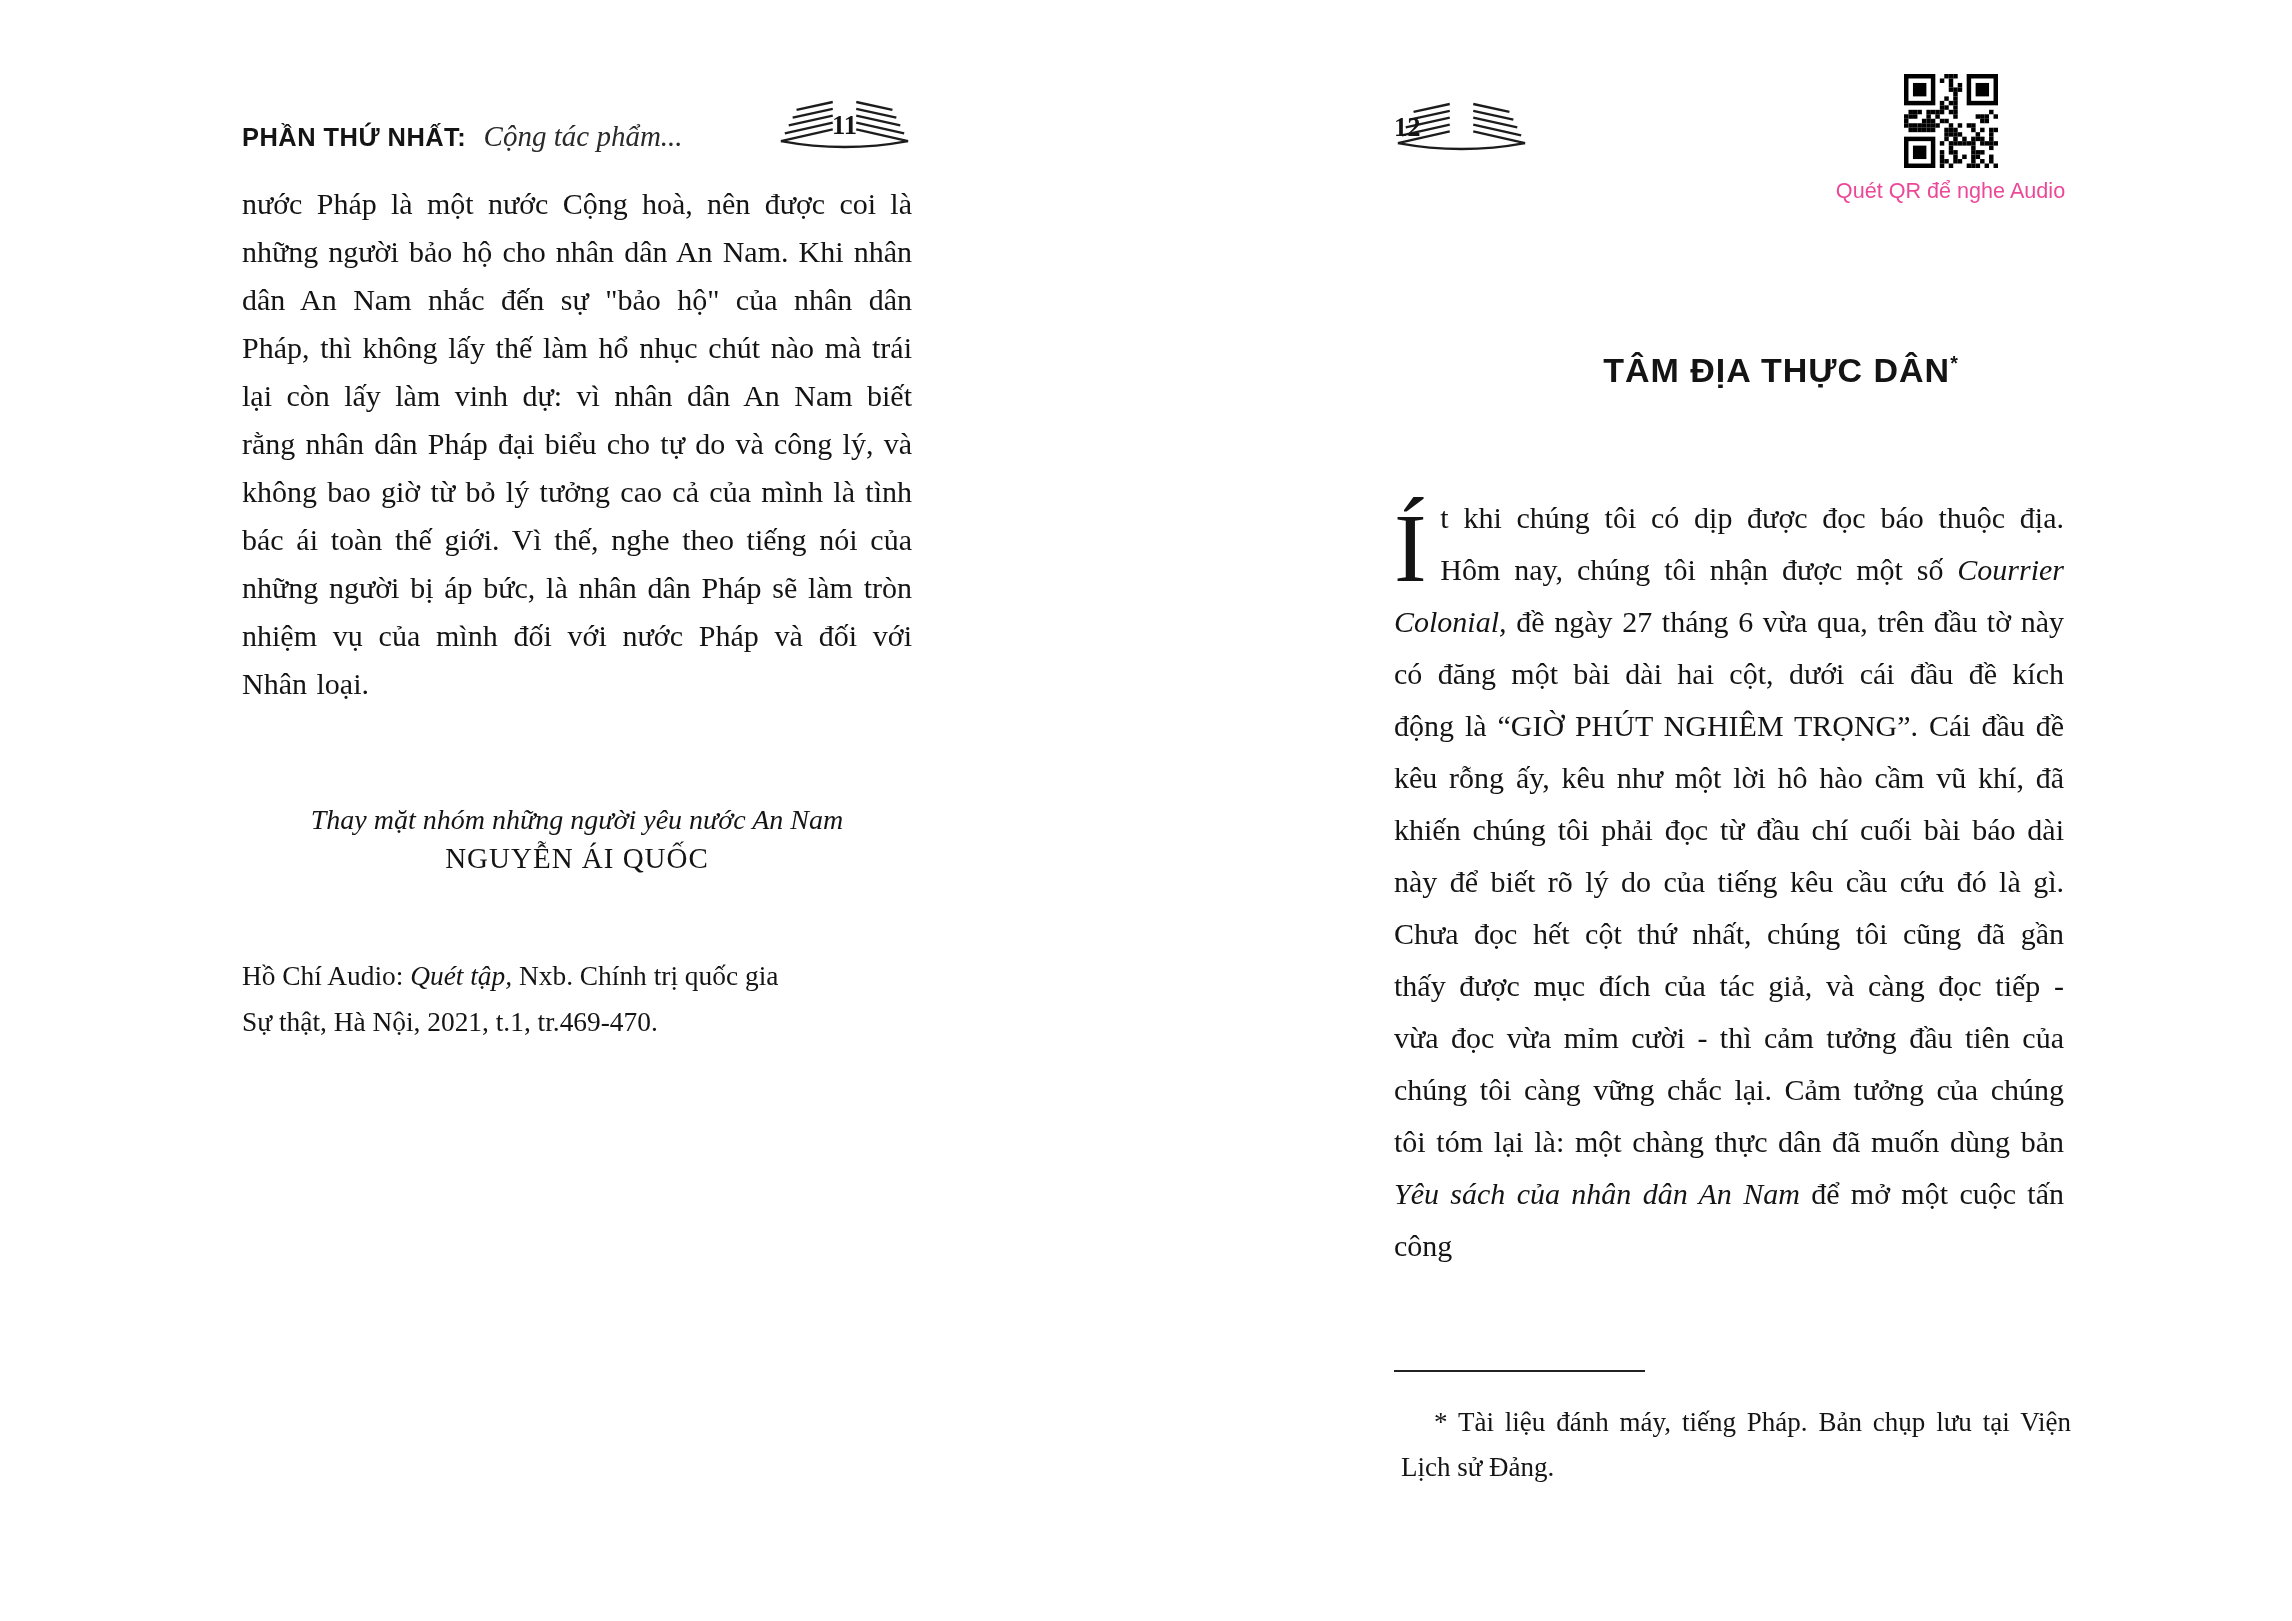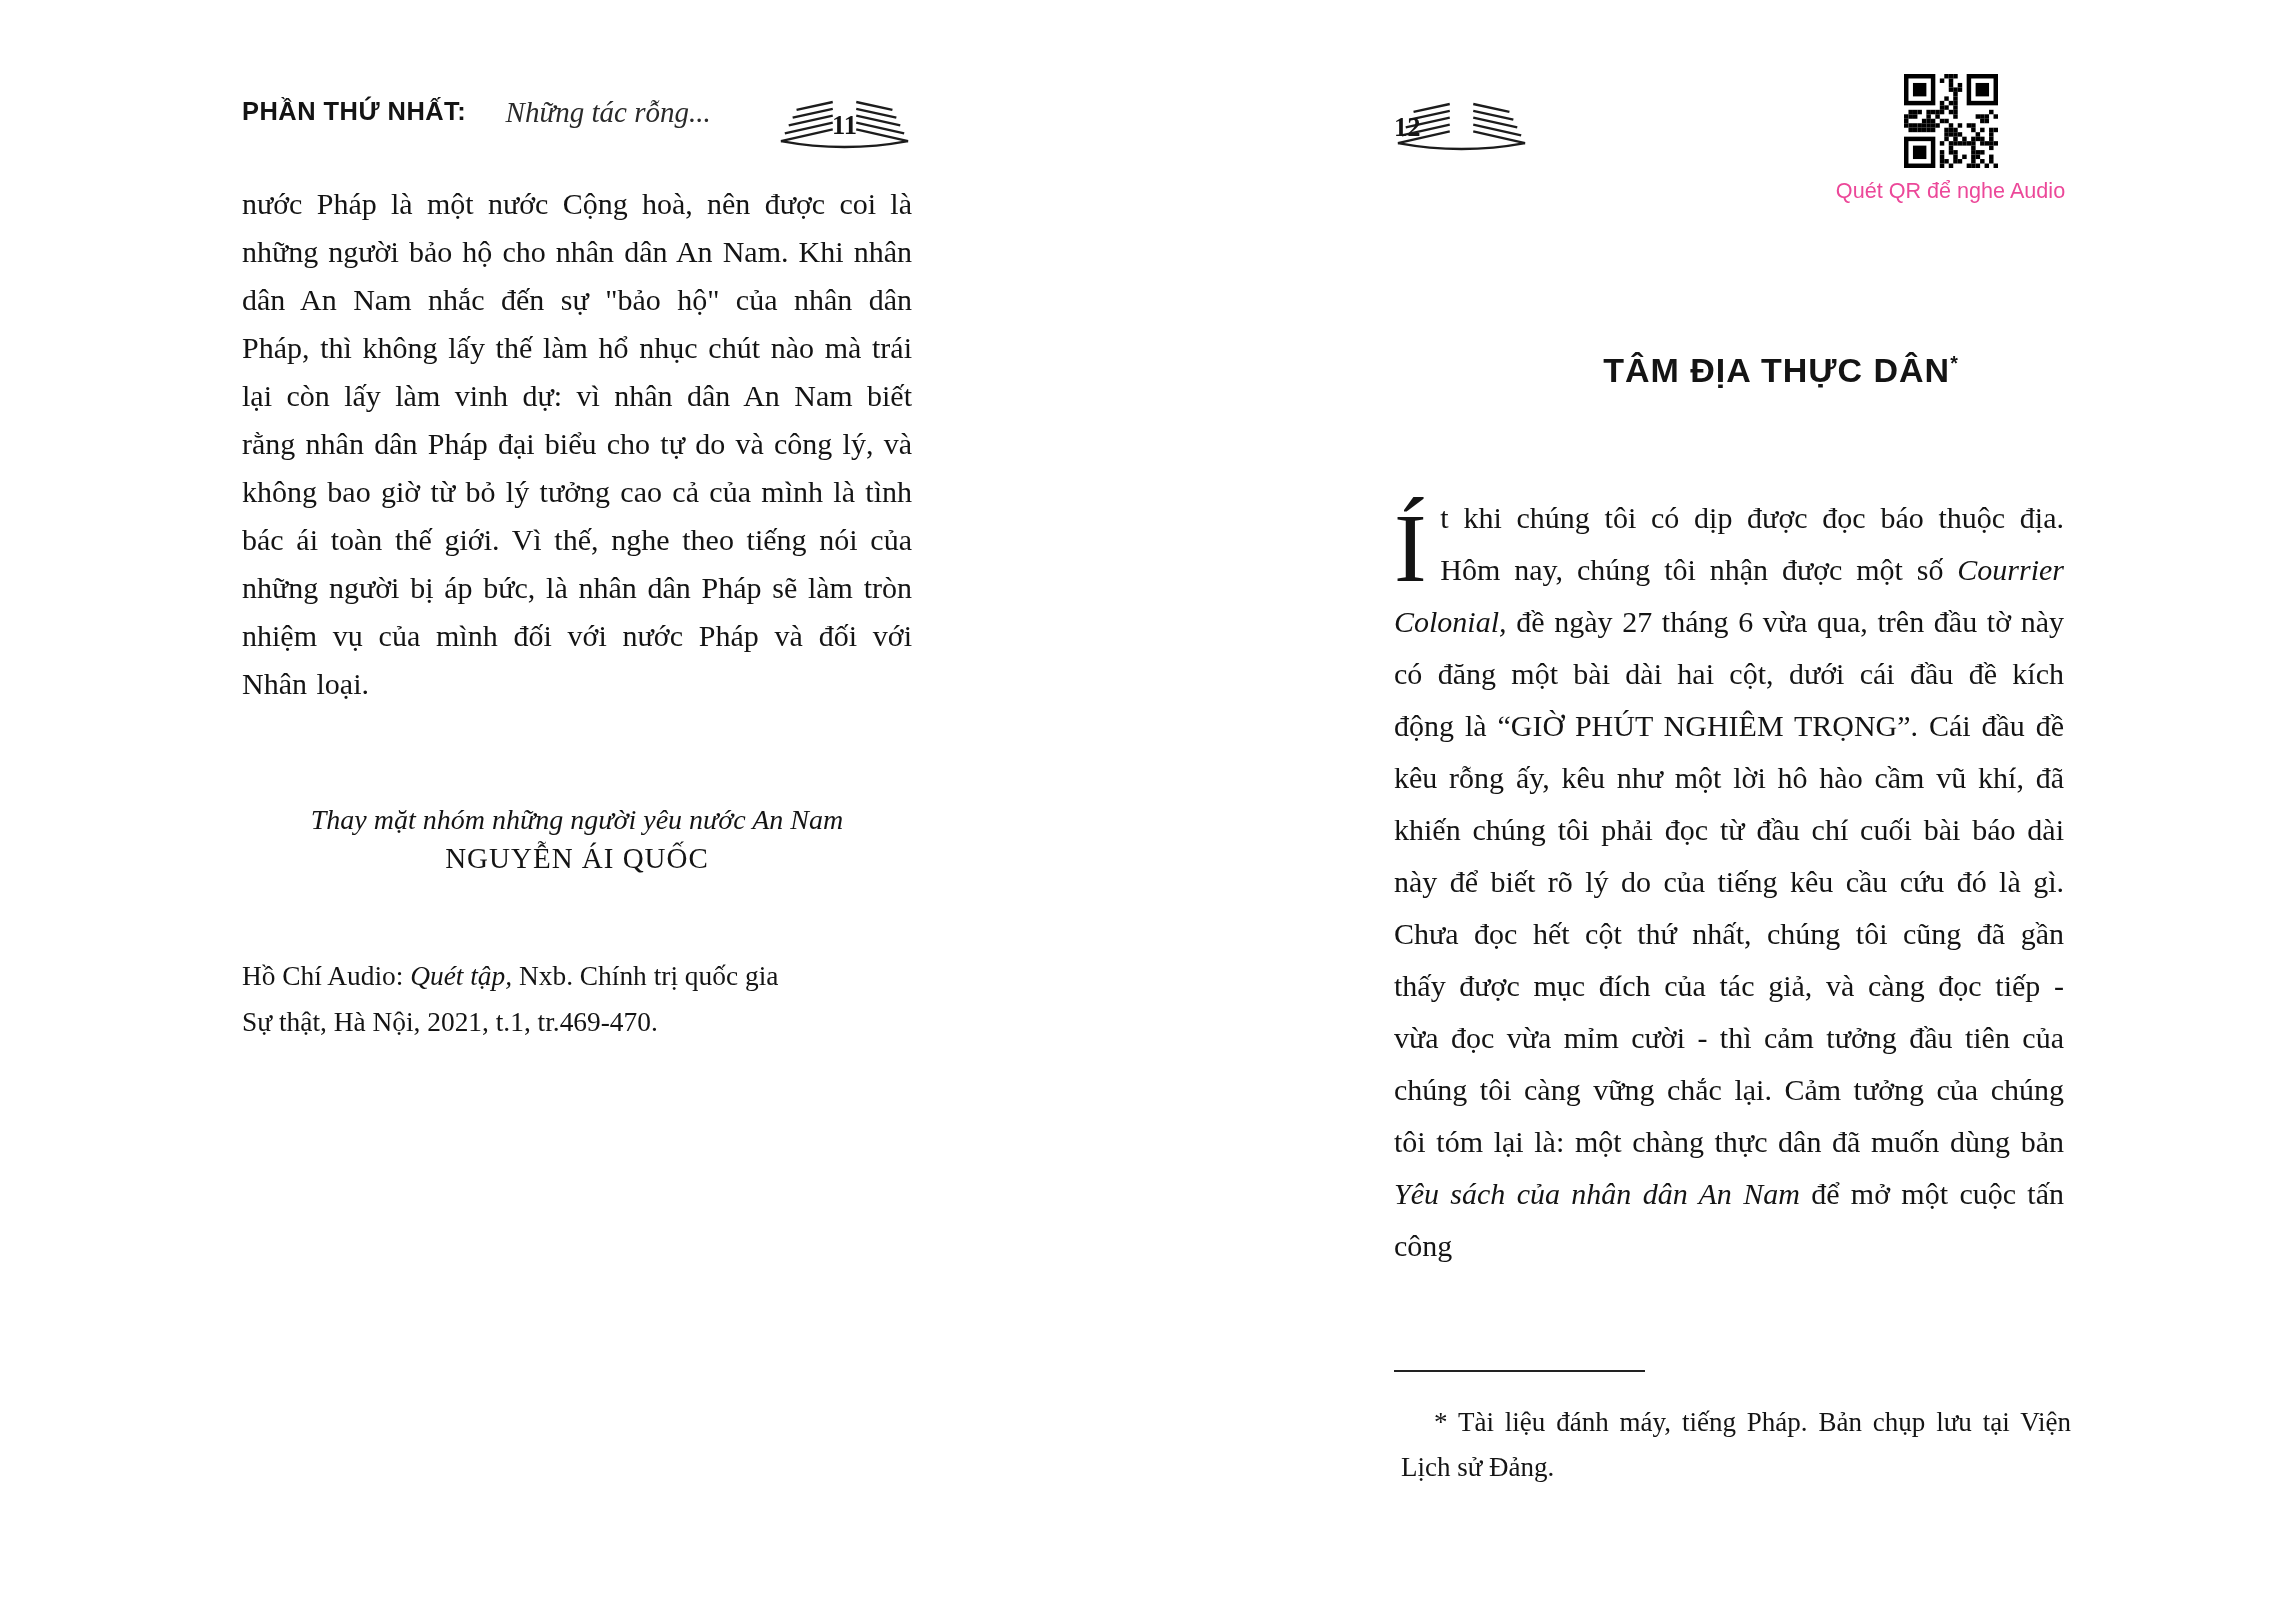--- a/index.html
+++ b/index.html
@@ -7,21 +7,21 @@
   body {
     width:2293px; height:1621px;
     font-family:"Liberation Serif","DejaVu Serif",serif;
     color:#141414;
   }
   .spread { position:relative; width:2293px; height:1621px; background:#fff; overflow:hidden; }
 
   
   .left-header {
     position:absolute; left:242px; top:96px; width:670px;
-    display:flex; align-items:flex-start; gap:30px;
+    display:flex; align-items:flex-end; gap:8px;
   }
   .part-label {
     font-family:"Liberation Sans",sans-serif;
     font-weight:bold; font-size:26.5px; letter-spacing:0.5px;
     transform:scaleX(0.96); transform-origin:left center;
     white-space:nowrap;
   }
   .part-title {
     font-style:italic; font-size:29px; color:#2a2a2a; white-space:nowrap;
   }
@@ -83,21 +83,21 @@
     font-size:27px; line-height:45px; text-align:justify; text-indent:33px;margin-left:7px;
   }
 </style>
 </head>
 <body>
 
 <div class="spread">
 
   <div class="left-header">
     <span class="part-label">PHẦN THỨ NHẤT:</span>
-    <span class="part-title">Những tác rỗng...</span>
+    <span class="part-title">Cộng tác phẩm...</span>
     <span class="ornament">
       <svg width="135" height="57" viewBox="0 0 138 58">
         <g fill="none" stroke="#1c1c1c" stroke-width="2.4">
           <path d="M4 46 L57 34"></path>
             <path d="M8 38 L57 27"></path>
             <path d="M12 30 L57 20"></path>
           <path d="M16 22 L57 13"></path>
             <path d="M20 14 L57 6"></path>
           <path d="M134 46 L81 34"></path>
             <path d="M130 38 L81 27"></path>

